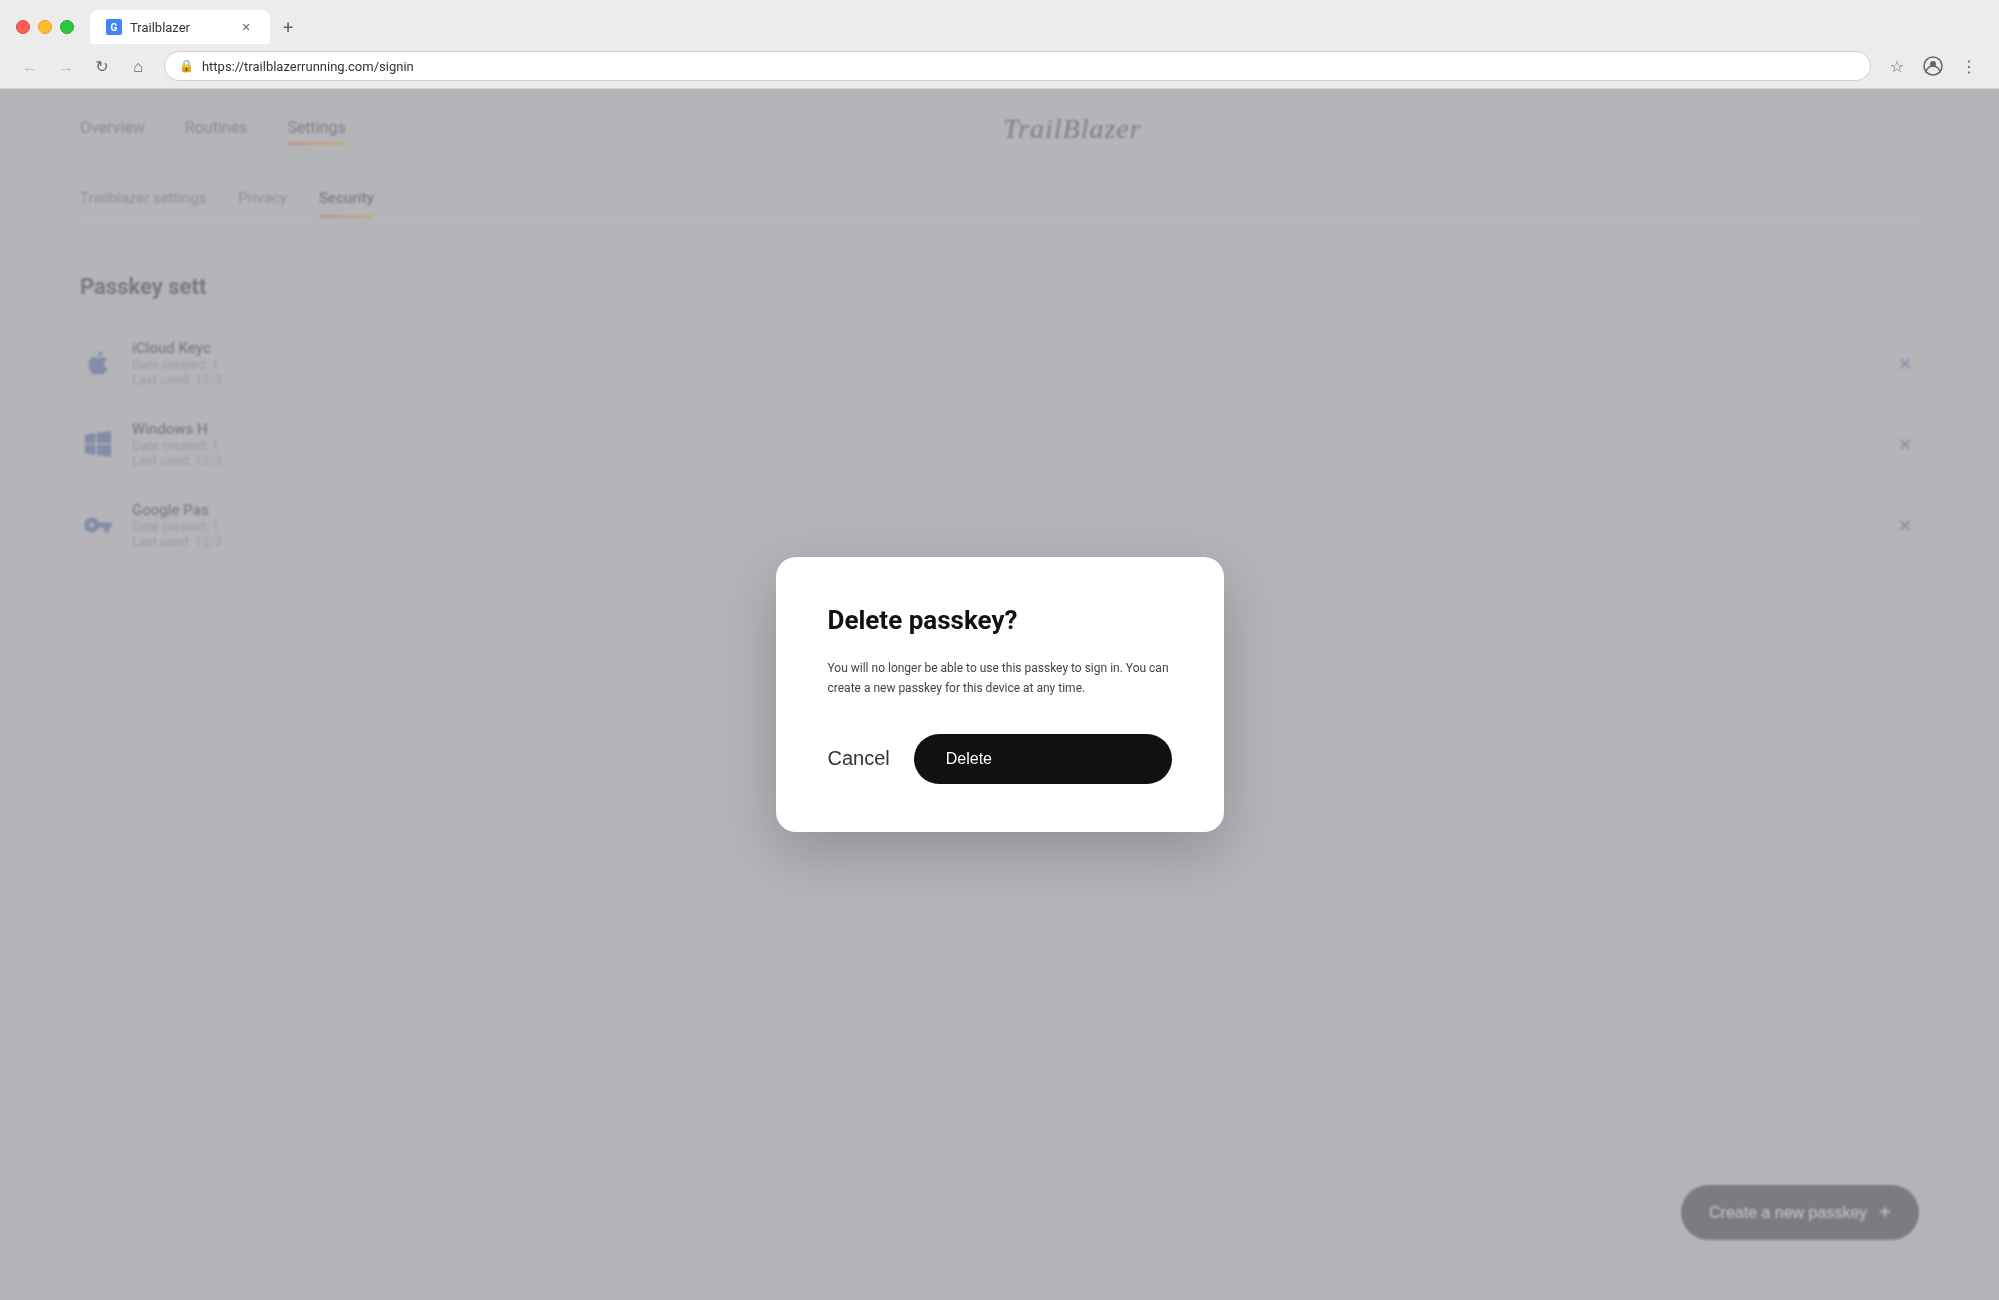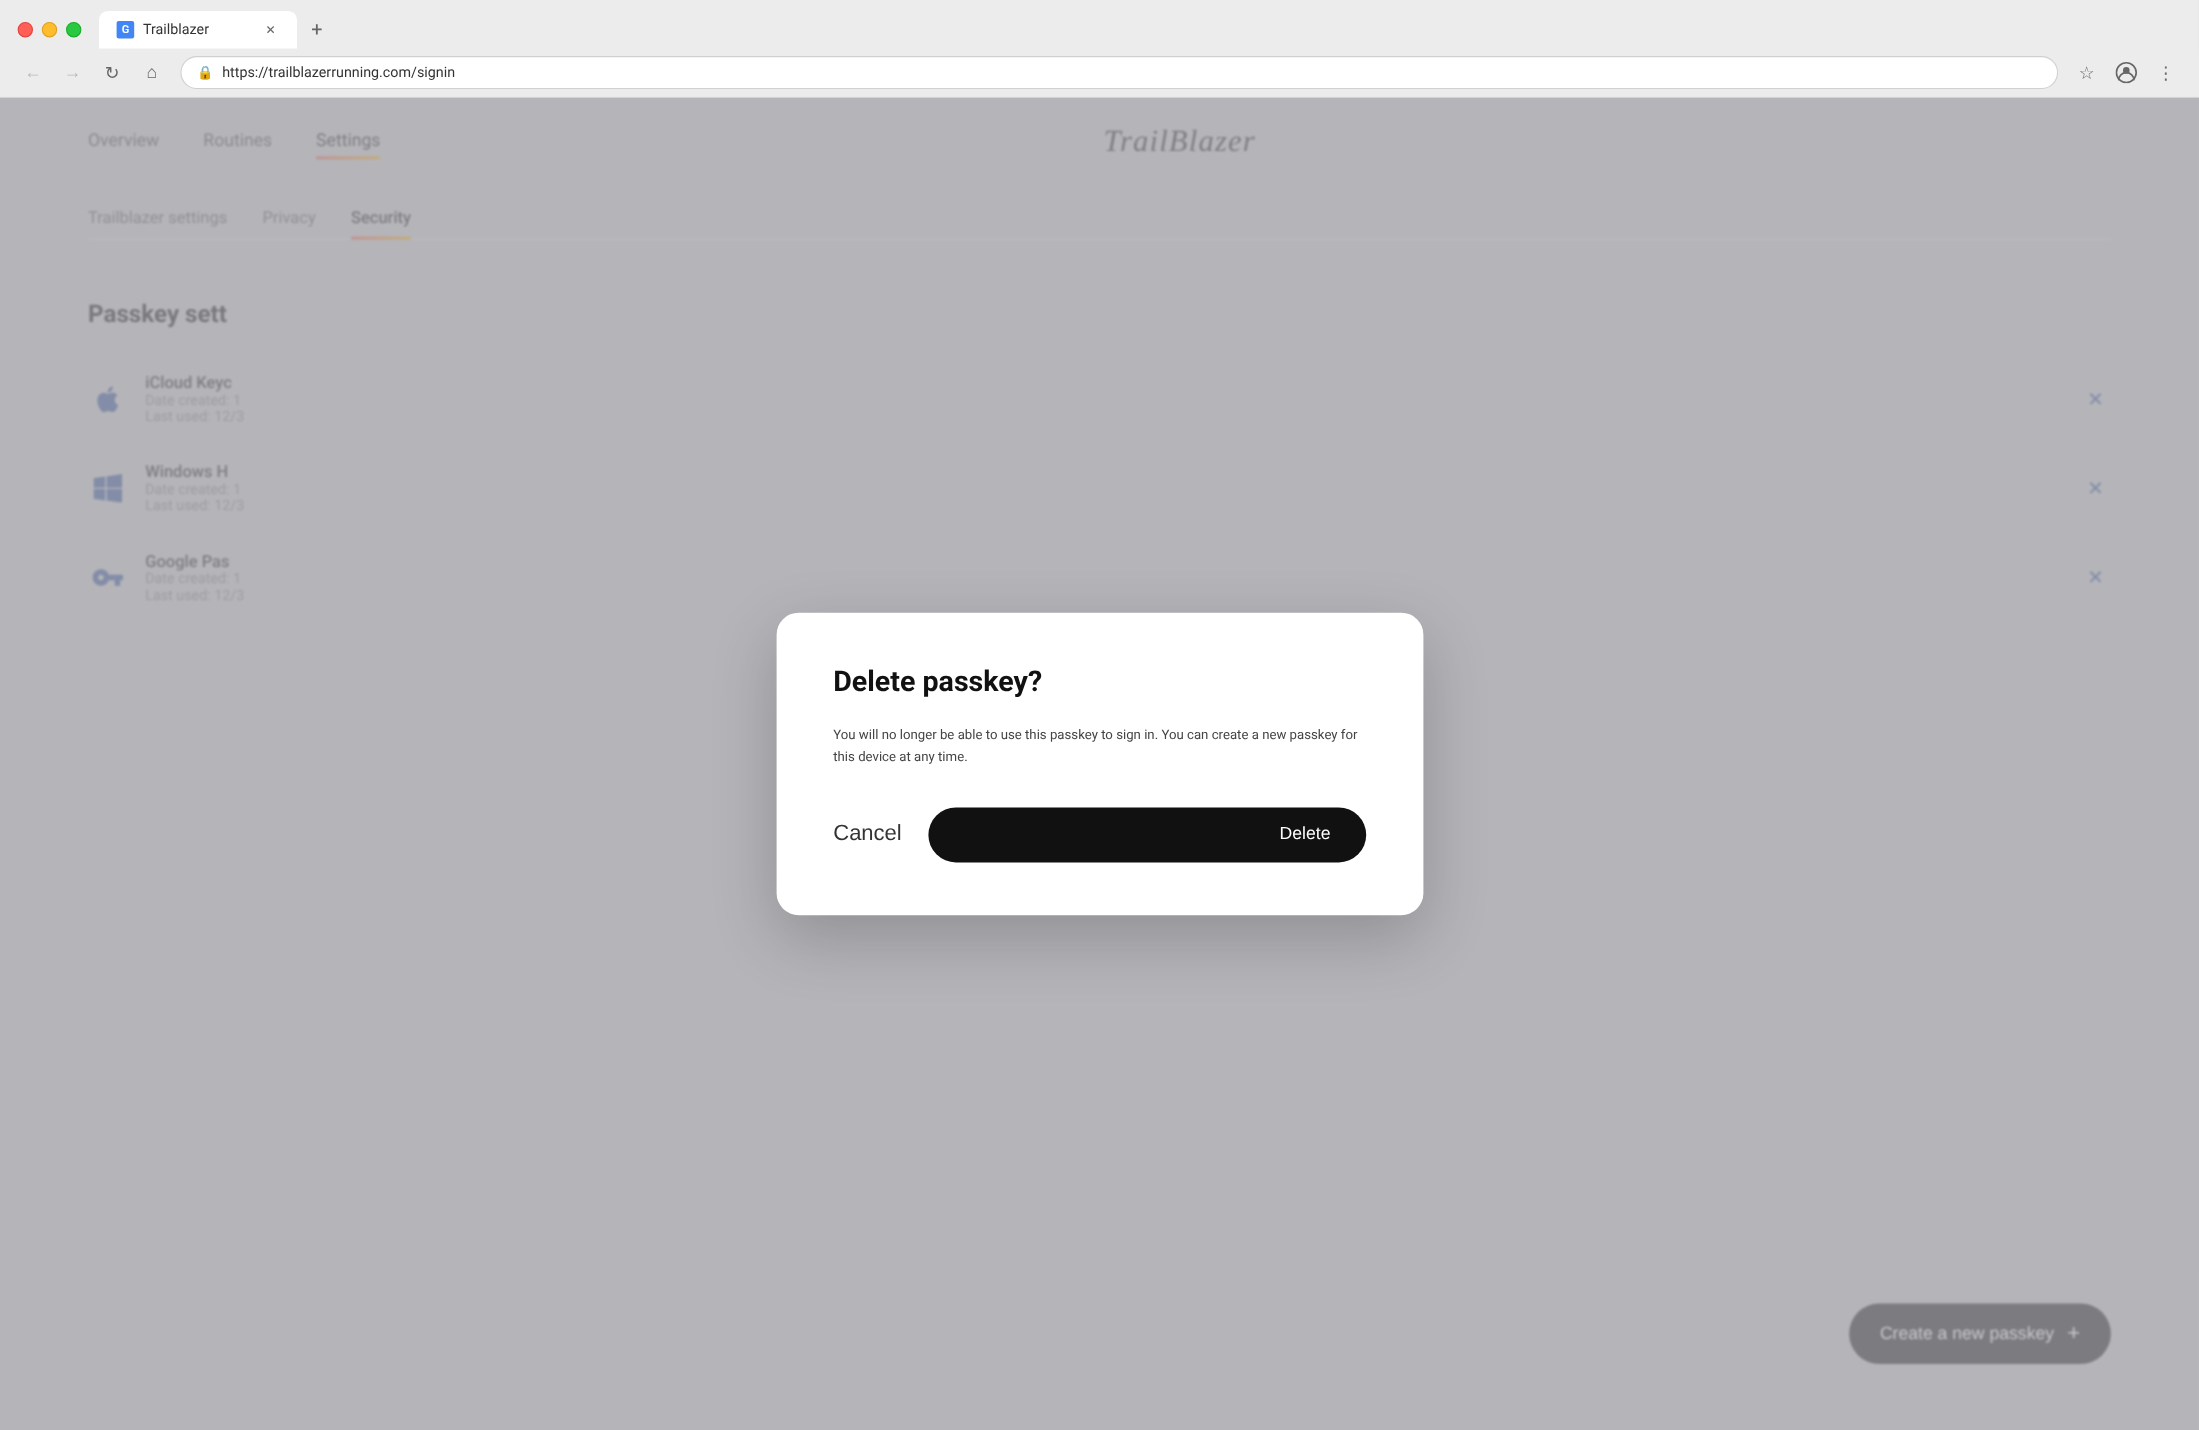--- a/index.html
+++ b/index.html
@@ -383,21 +383,21 @@
       display: flex;
       align-items: center;
       justify-content: center;
       z-index: 100;
     }
 
     .modal {
       background: white;
       border-radius: 20px;
       padding: 48px 52px;
-      width: 588px;
+      width: 448px;
       max-width: 90%;
       box-shadow: 0 20px 60px rgba(0,0,0,0.2);
     }
 
     .modal-title {
       font-size: 26px;
       font-weight: 700;
       color: #111;
       margin-bottom: 24px;
     }
@@ -428,21 +428,21 @@
     .delete-btn {
       flex: 1;
       background: #111;
       color: white;
       border: none;
       border-radius: 30px;
       padding: 16px 32px;
       font-size: 16px;
       font-weight: 500;
       cursor: pointer;
-      text-align: right;
+      text-align: left;
     }
 
     .blurred {
       filter: blur(1px);
       opacity: 0.7;
     }
   </style>
 </head>
 <body>
 

